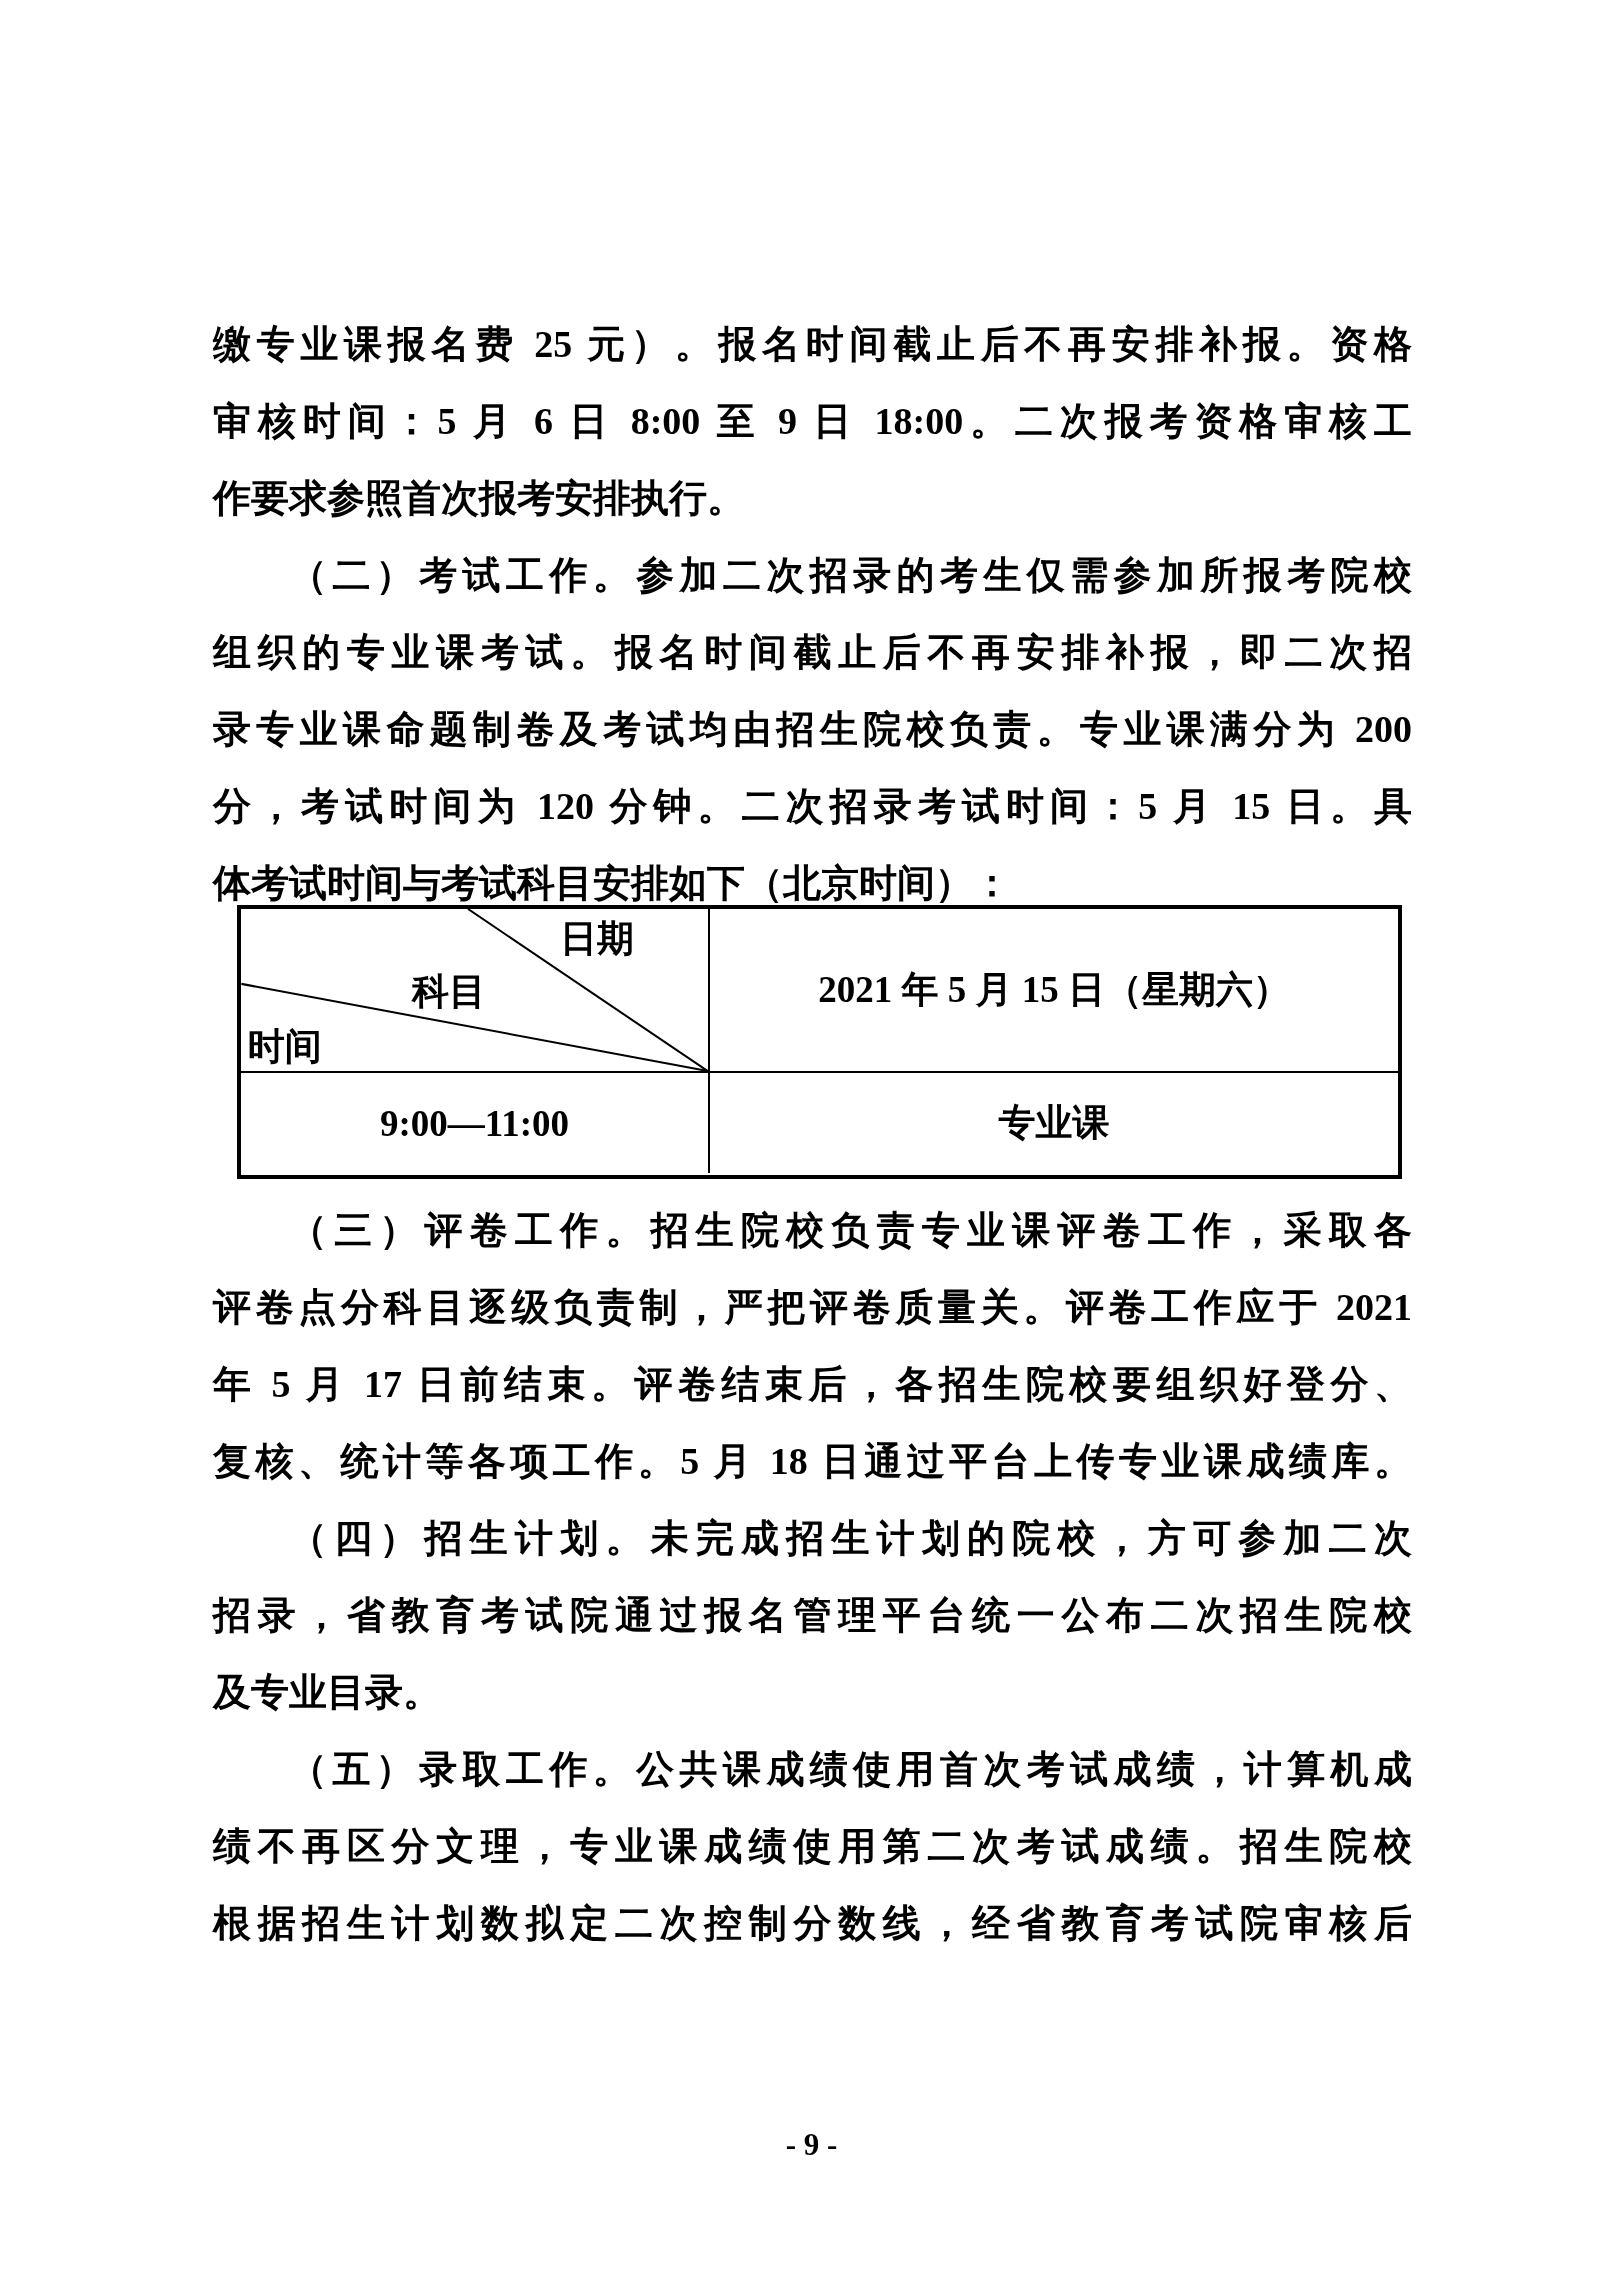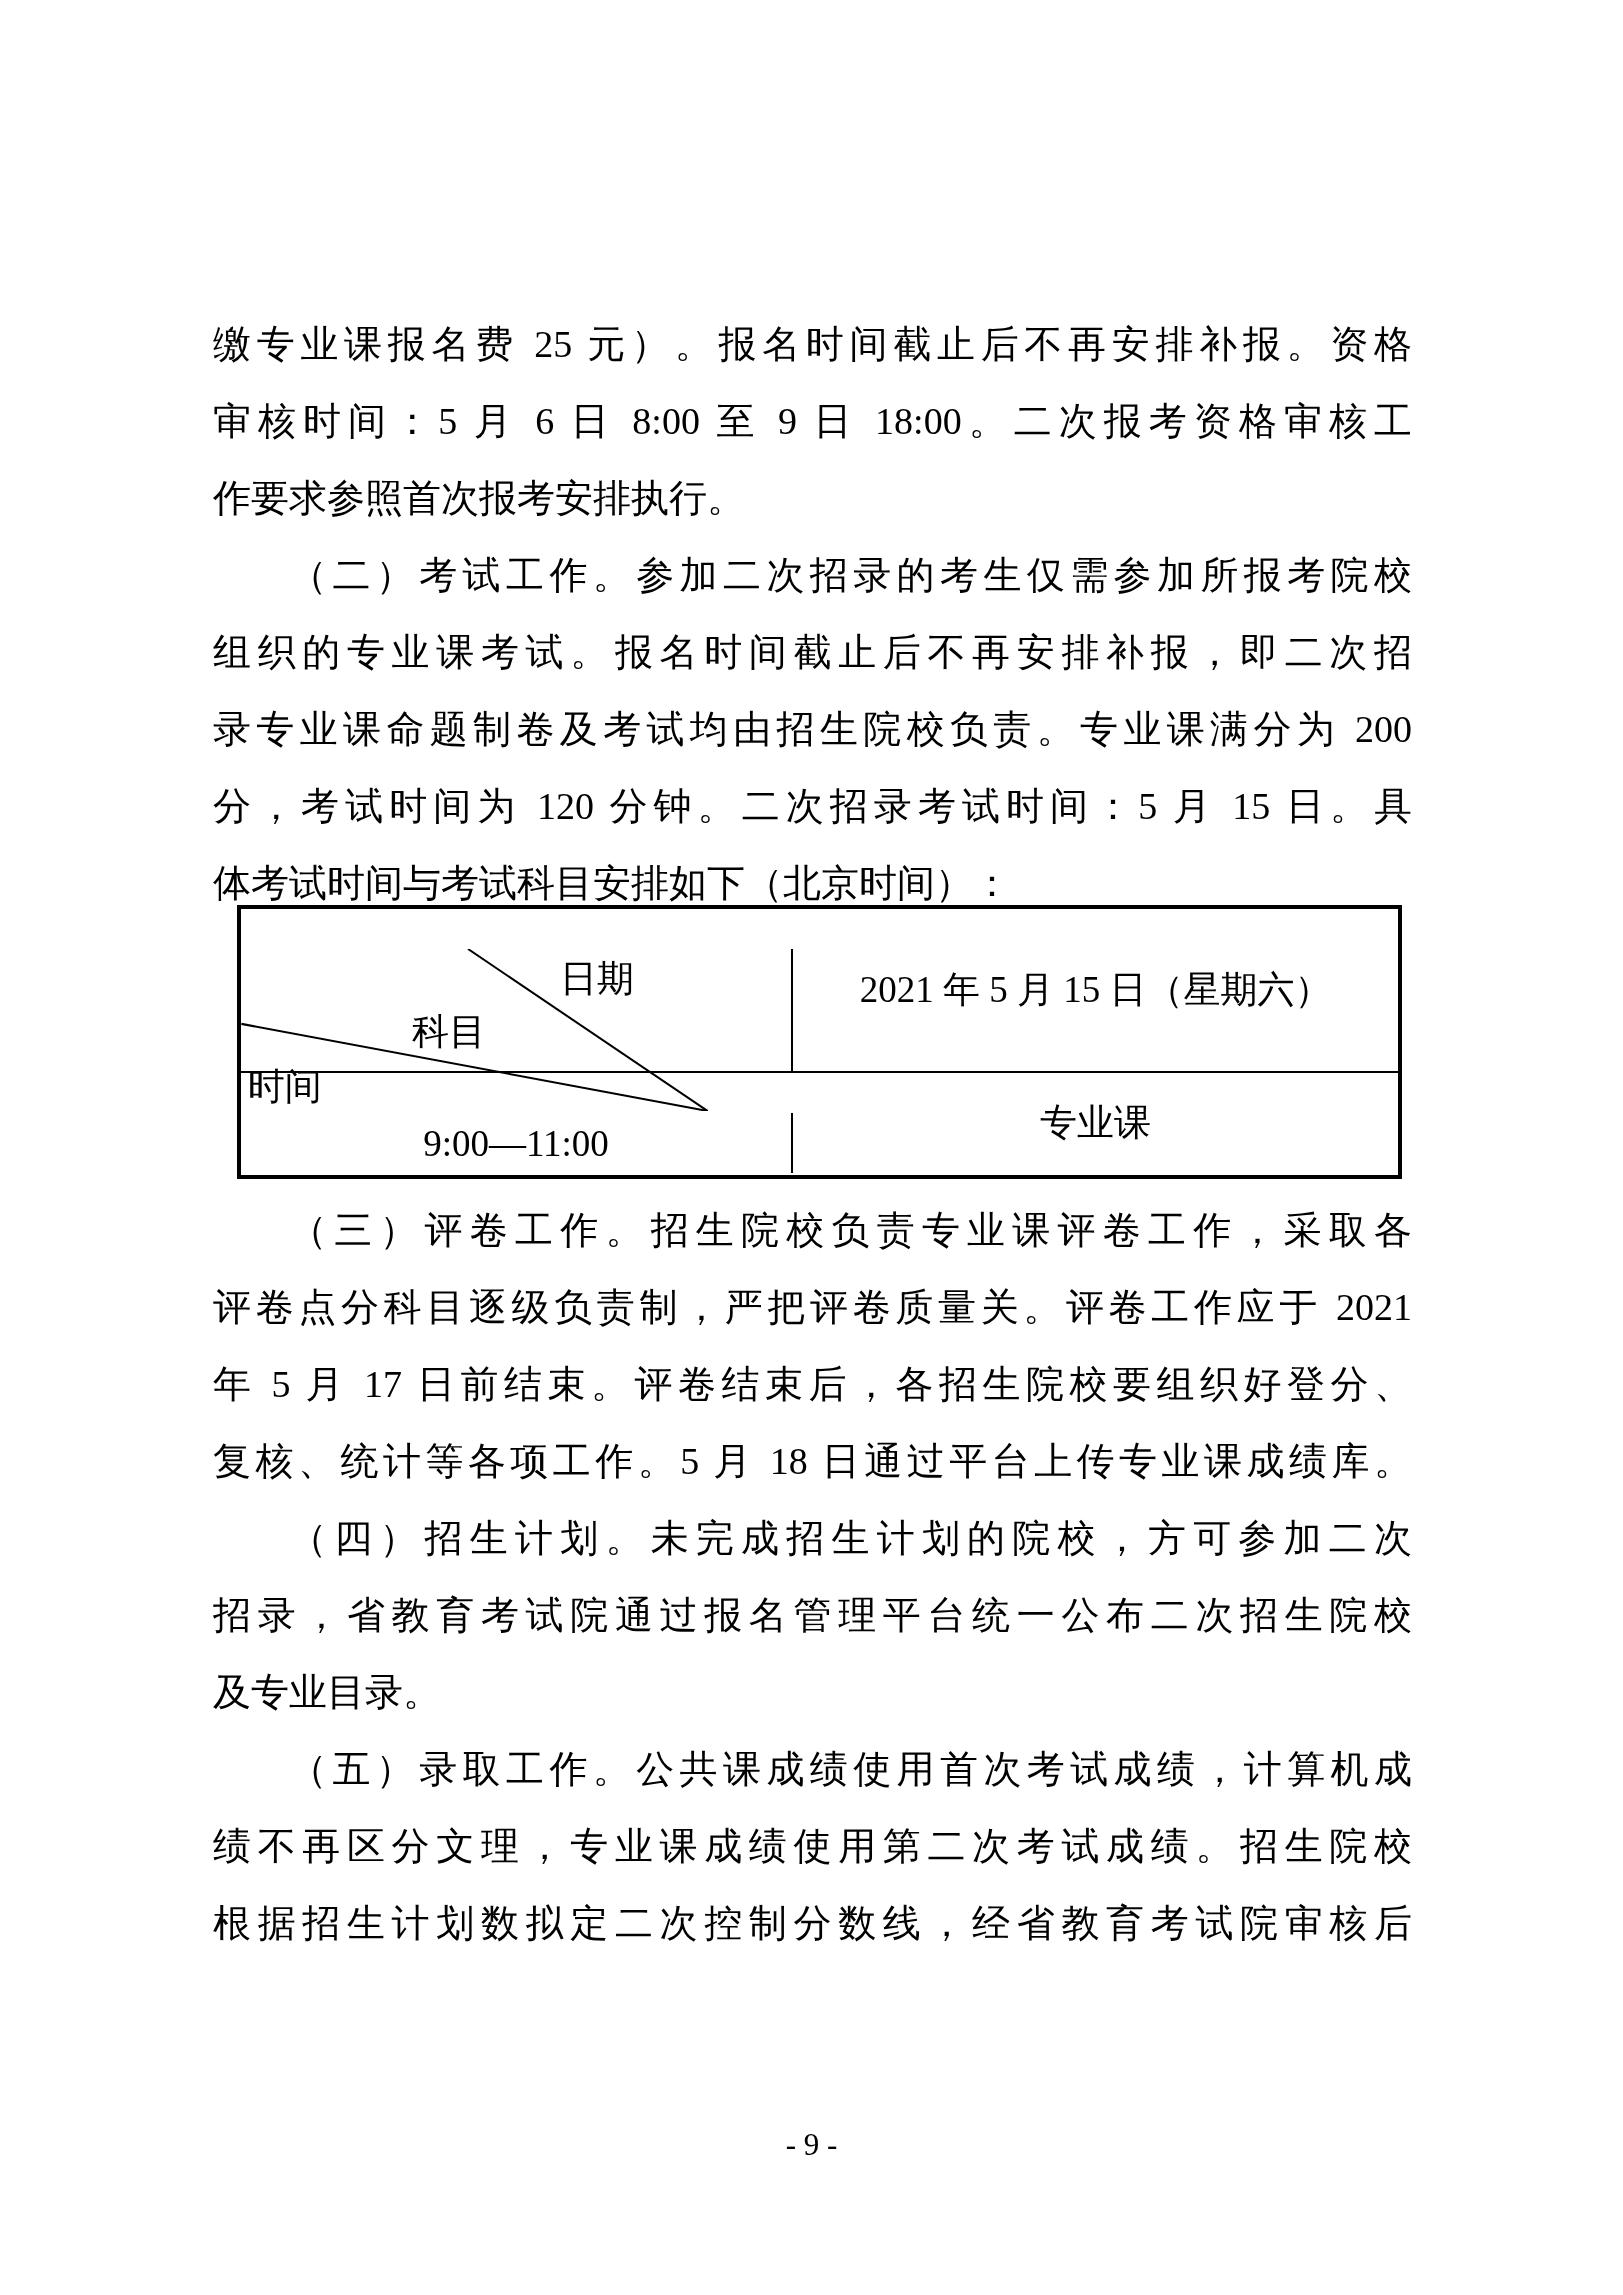--- a/index.html
+++ b/index.html
@@ -2,21 +2,21 @@
 <html style="font-size:11px"><head>
 <meta charset="utf-8">
 <style>
   html,body { margin:0; padding:0; }
   body {
     width:1623px; height:2295px;
     background:#ffffff; color:#000;
     font-family:"Liberation Serif","DejaVu Serif",serif;
     position:relative; overflow:hidden;
   }
-  .page { position:absolute; inset:0; }
+  .page { position:absolute; inset:0;font-weight:bold; }
   .textblock { position:absolute; left:213px; width:1199px; }
   #block-before { top:306px; }
   #block-after  { top:1192px; }
   .line {
     height:77px; line-height:77px; font-size:38px;
     text-align:left; white-space:normal;
   }
   .line.just {
     text-align:justify; text-align-last:justify; text-justify:inter-character;
   }
@@ -25,21 +25,21 @@
   .sched-table {
     position:absolute; left:237px; top:905px;
     width:1165px; height:274px;
     border:4.1px solid #000; box-sizing:border-box;
     font-size:37px;
   }
   .trow { display:flex; box-sizing:border-box; width:100%; }
   .trow.r1 { height:164px; border-bottom:2px solid #000; }
   .trow.r2 { height:100px; }
   .tcell { box-sizing:border-box; }
-  .c1 { width:552px; border-right:2px solid #000; position:relative;margin-top:40px; }
+  .c1 { width:469px; border-right:2px solid #000; position:relative; }
   .c2 { flex:1; display:flex; align-items:center; justify-content:center; }
   .c1.center { display:flex; align-items:center; justify-content:center; }
   .diag-svg { position:absolute; left:0; top:0; }
   .corner-label { position:absolute; line-height:1; white-space:nowrap; }
   .lbl-date    { left:319px; top:11px;  }
   .lbl-subject { left:171px; top:64px;  }
   .lbl-time    { left:6.8px;  top:119px; }
   
   .footer {
     position:absolute; left:0; top:2124px; width:100%;

